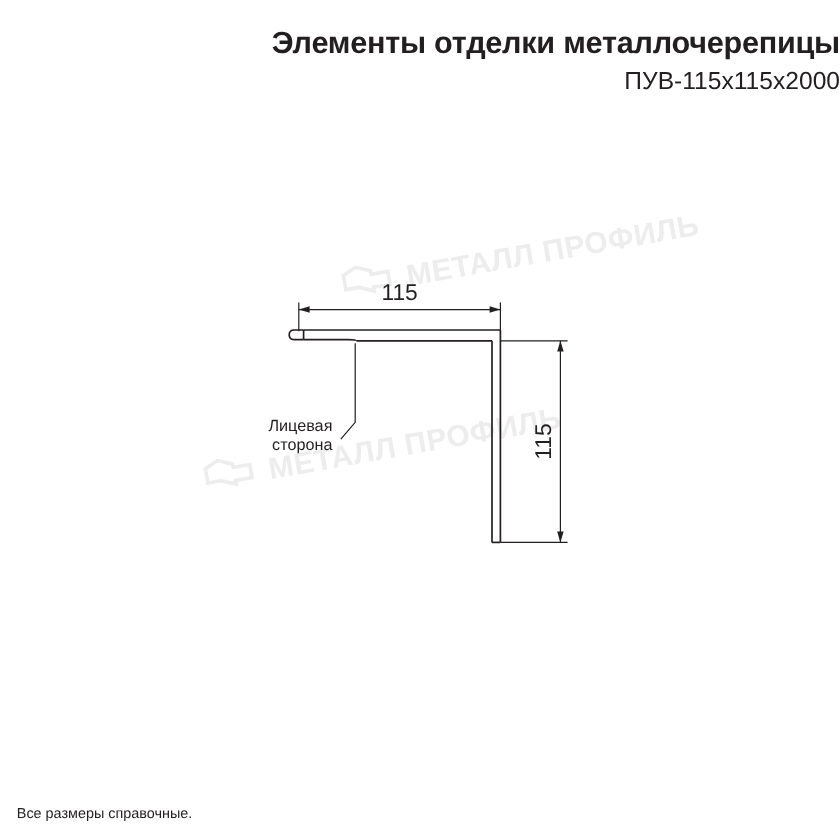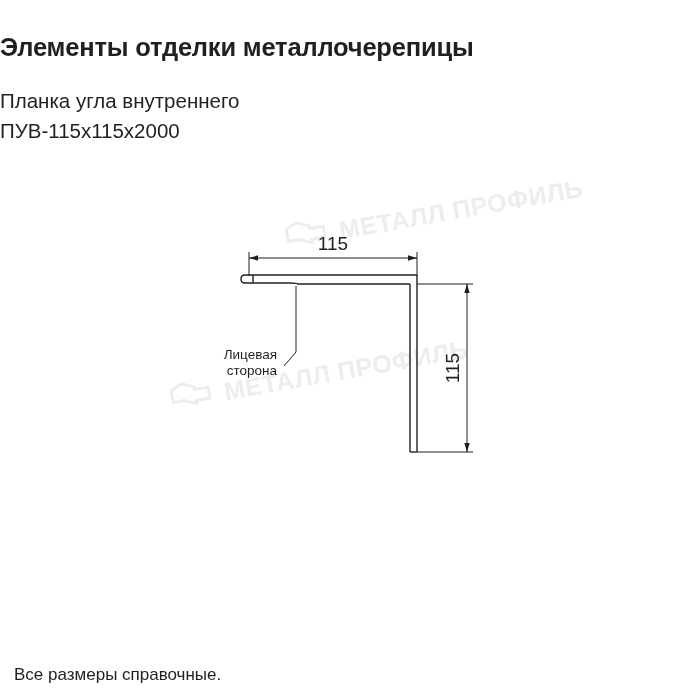--- a/index.html
+++ b/index.html
@@ -13,24 +13,24 @@
     background: #ffffff;
     font-family: "Liberation Sans", sans-serif;
     color: #231f20;
     position: relative;
     overflow: hidden;
   }
 
   
   .title-block {
     position: absolute;
-    top: 33px;
+    top: 22px;
     left: 0;
     width: 700px;
-    text-align: left;
+    text-align: right;
   }
   .main-title {
     font-size: 25.5px;
     font-weight: bold;
     letter-spacing: -0.2px;
     line-height: 1.1;
     margin: 0;
   }
   .sub-title {
     font-size: 20.5px;
@@ -91,21 +91,21 @@
     display: inline-block;
     vertical-align: middle;
     letter-spacing: 0.5px;
   }
 
   
   .footer {
     position: absolute;
     left: 14px;
     bottom: 12px;
-    font-size: 17px;
+    font-size: 12px;
     line-height: 1.55;
     color: #231f20;
   }
   .footer div { white-space: nowrap; }
 
   
   .dim-text {
     font-family: "Liberation Sans", sans-serif;
     font-size: 19px;
     fill: #231f20;
@@ -114,21 +114,20 @@
     font-family: "Liberation Sans", sans-serif;
     font-size: 13.5px;
     fill: #231f20;
   }
 </style>
 </head>
 <body>
 
 <div class="title-block">
   <h1 class="main-title">Элементы отделки металлочерепицы</h1>
-  <p class="sub-title">Планка угла внутреннего</p>
   <p class="sub-title-2">ПУВ-115x115x2000</p>
 </div>
 
 <div class="wm wm-1">
   <span class="wm-logo">
     <svg width="46" height="30" viewBox="0 0 46 30" aria-hidden="true">
       <path d="M3 20 L3 8 L14 3 L26 8 L26 11 L40 11 L40 22 L26 22 L26 25 L14 20 Z" fill="none" stroke="#ededed" stroke-width="3"></path>
     </svg>
   </span><span class="wm-text">МЕТАЛЛ ПРОФИЛЬ</span>
 </div>

